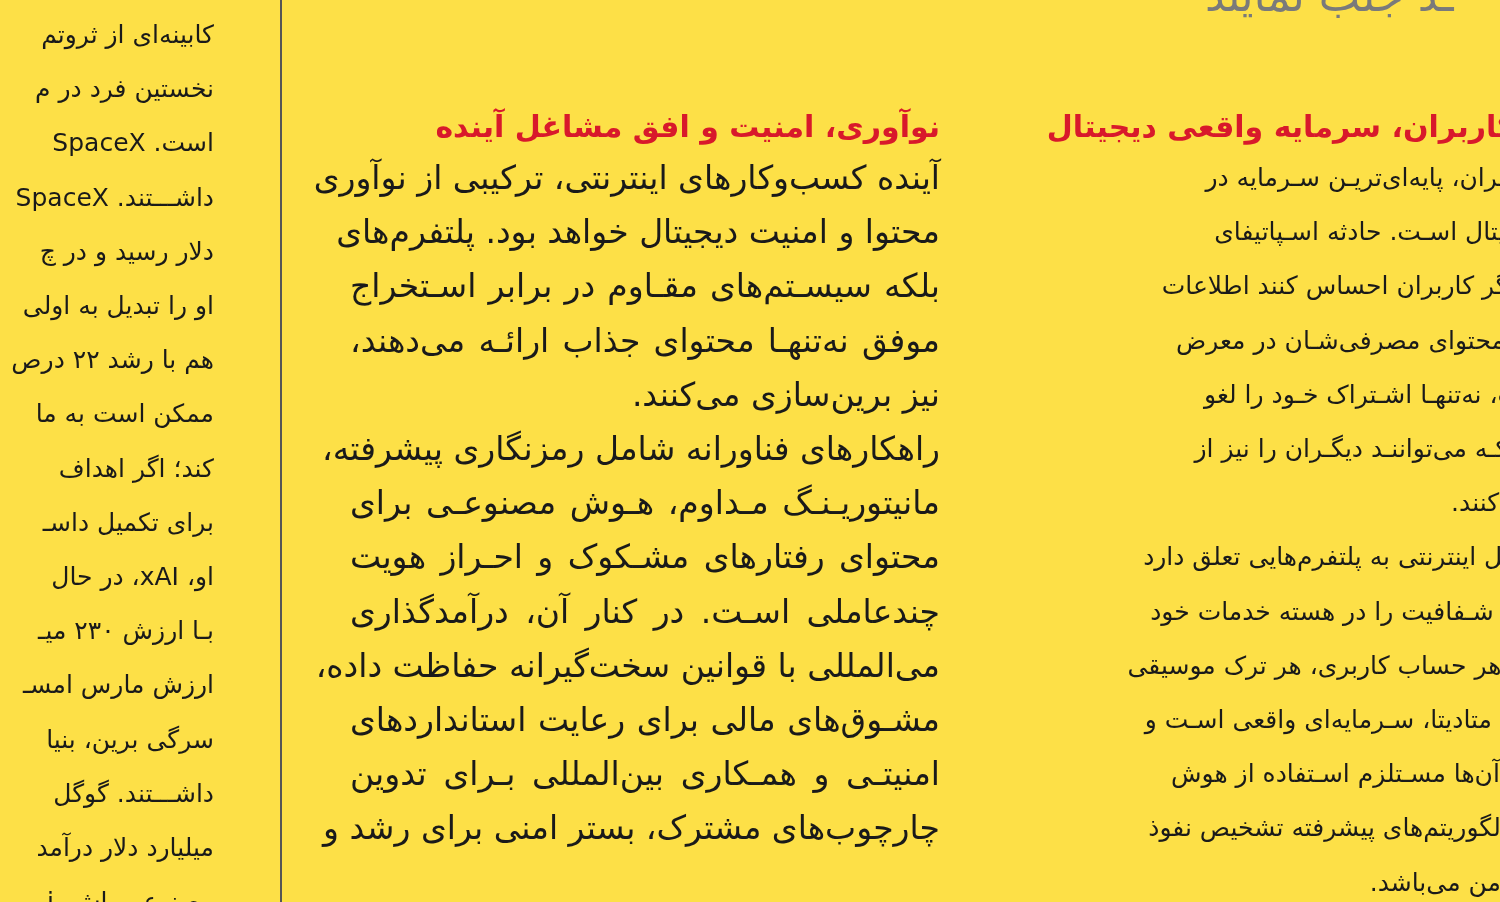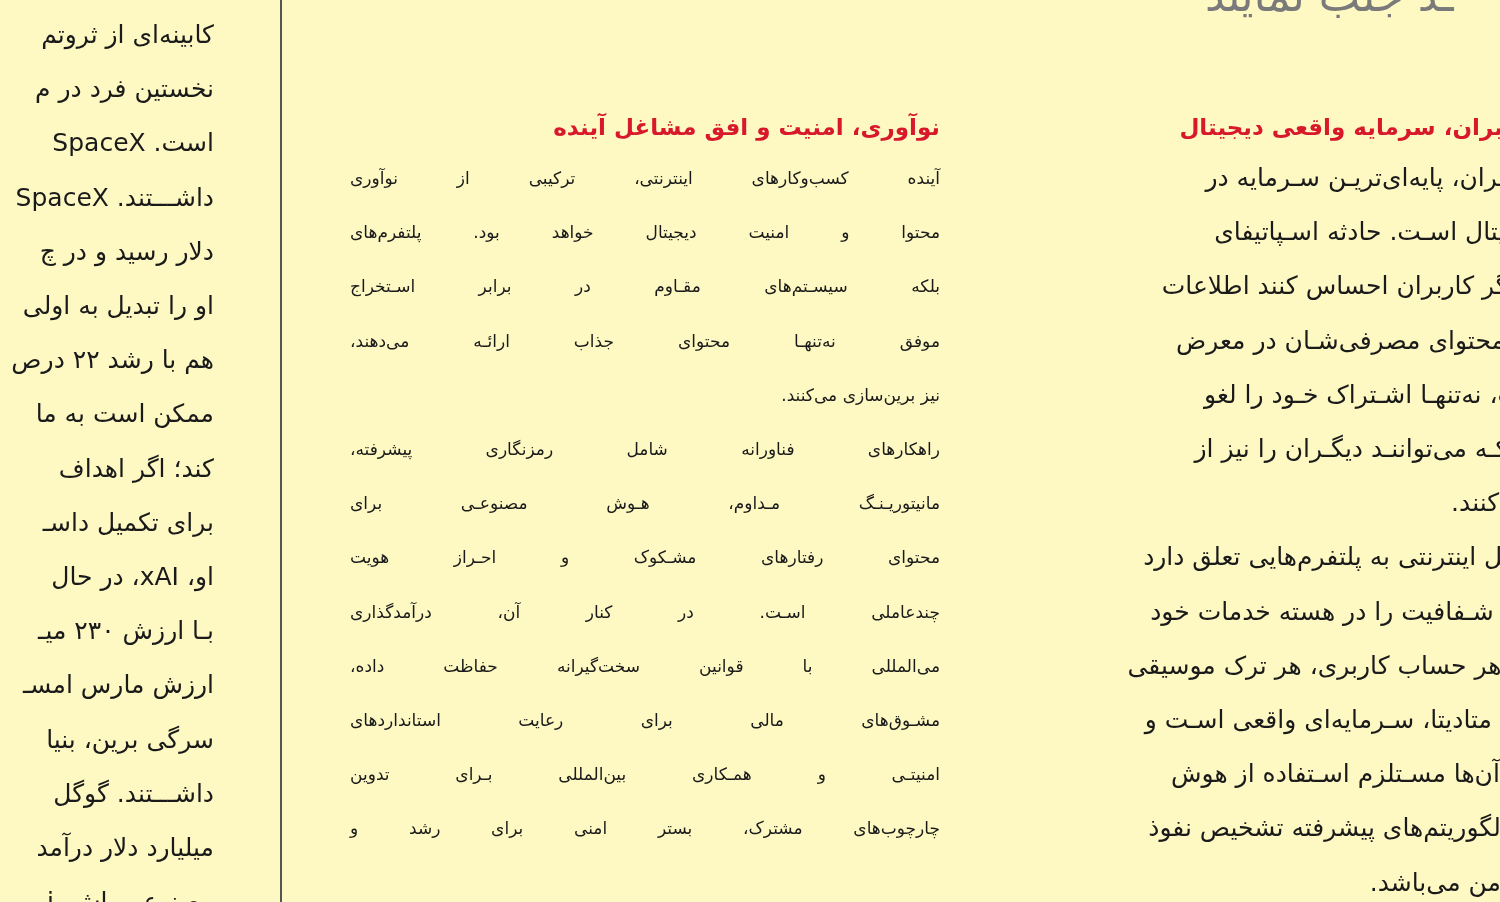--- a/index.html
+++ b/index.html
@@ -11,21 +11,21 @@
       width: 1500px;
       height: 902px;
       overflow: hidden;
       position: relative;
       font-family: "DejaVu Sans", sans-serif;
       color: #1a1a1a;
     }
     .page {
       position: absolute;
       inset: 0;
-      background: #fef9c3;
+      background: #fde047;
     }
     .divider {
       position: absolute;
       left: 280px;
       top: 0;
       width: 2px;
       height: 902px;
       background: #555555;
     }
     .col {
@@ -60,21 +60,21 @@
       overflow: hidden;
       height: 799px;
     }
     .col-right .inner {
       width: 620px;
       float: left;
     }
     .headline {
       color: #d8192b;
       font-weight: bold;
-      font-size: 23px;
+      font-size: 30px;
       line-height: 48px;
       margin: 0;
       white-space: nowrap;
     }
     .line {
       font-size: 25px;
       line-height: 54.2px;
       white-space: nowrap;
       margin: 0;
     }
@@ -95,21 +95,21 @@
       right: 0;
       width: 320px;
       direction: rtl;
       text-align: left;
       font-size: 44px;
       color: #7a7a7a;
       white-space: nowrap;
       overflow: hidden;
     }
     .mid-line {
-      font-size: 17px;
+      font-size: 33px;
       line-height: 54.2px;
       white-space: nowrap;
       text-align: justify;
       text-align-last: justify;
     }
     .mid-line.last {
       text-align-last: right;
     }
   </style>
 </head>

